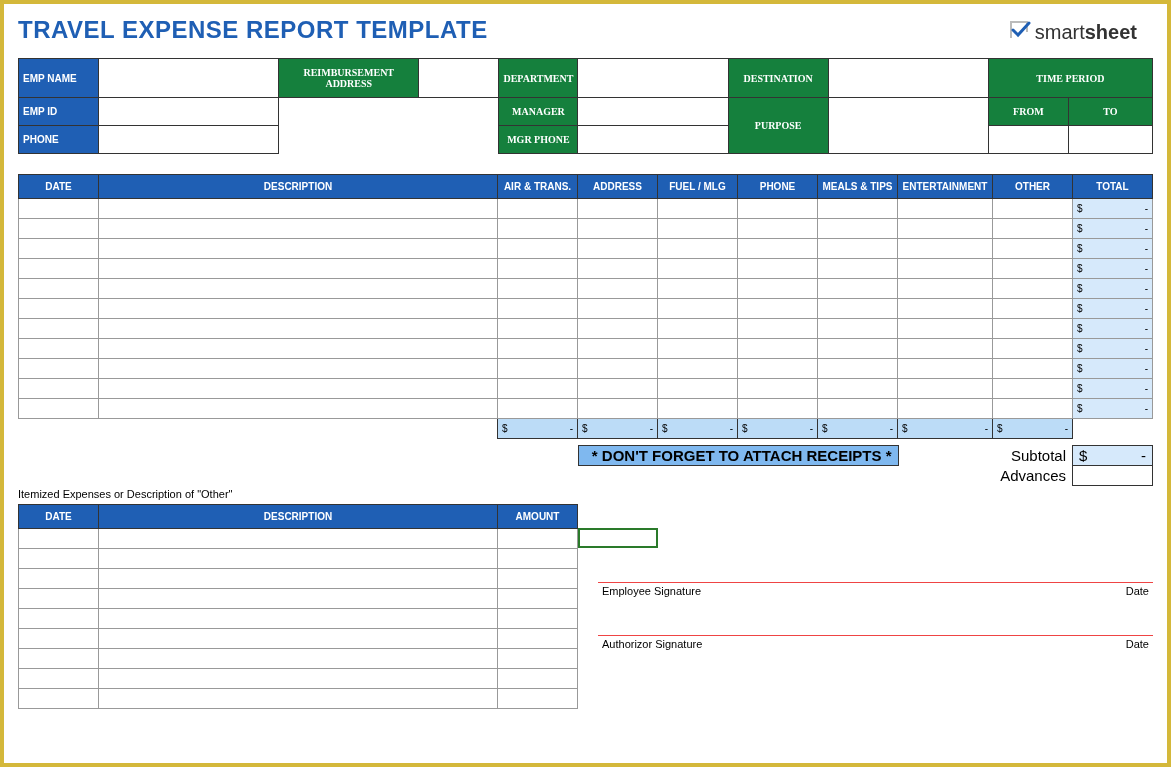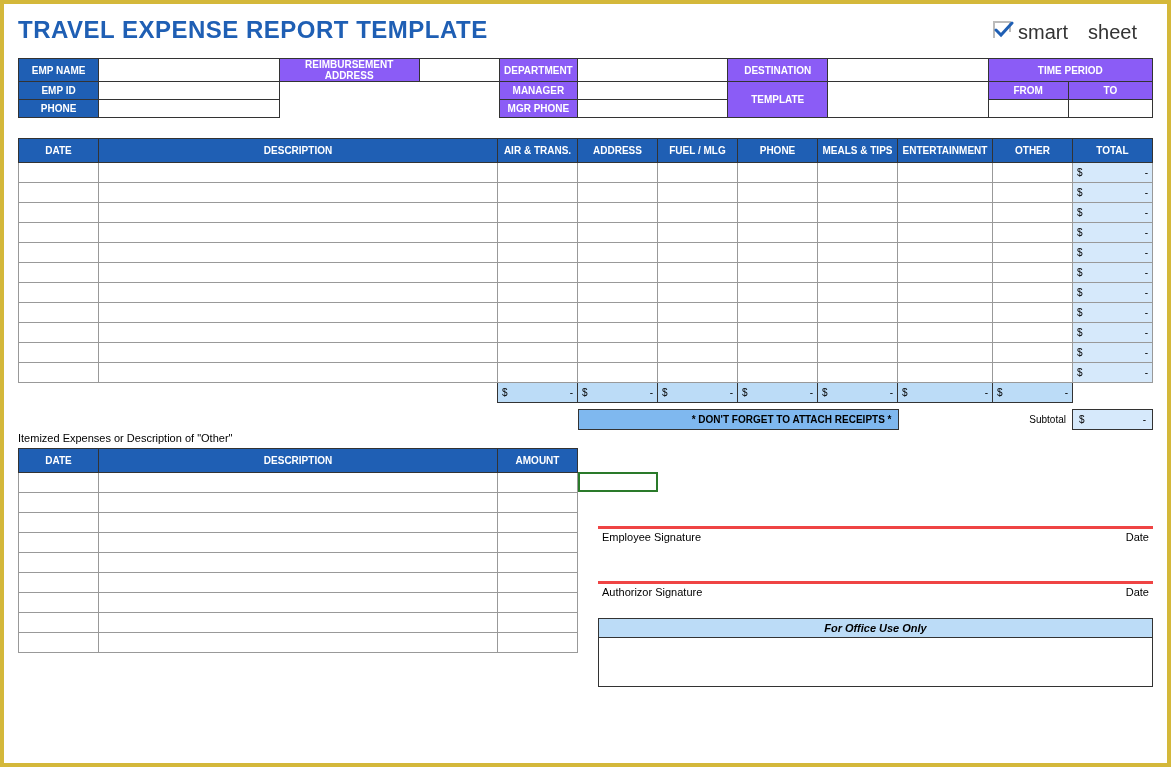--- a/index.html
+++ b/index.html
@@ -26,36 +26,36 @@
     display: flex;
     align-items: center;
     gap: 4px;
   }
   .logo svg { width: 24px; height: 24px; }
   .logo span {
     font-size: 20px;
     color: #333;
     font-weight: 400;
   }
-  .logo span b { font-weight: 400; margin-left: 20px; }
+  .logo span b { font-weight: 700; }
   table { border-collapse: collapse; }
   .hdr-table { width: 100%; }
   .hdr-table td {
     border: 1px solid #333;
     font-size: 10px;
     height: 18px;
-    padding: 0 4px;
+    padding: 8px 4px;
     vertical-align: middle;
+  }
+  .hdr-label {
+    background: #15803d;
+    color: #fff;
+    font-weight: bold;
     text-align: center;
-  }
-  .hdr-label {
-    background: #8b5cf6;
-    color: #fff;
-    font-weight: bold;
-    text-align: center;
+    font-family: Liberation Serif, serif;
   }
   .hdr-label-left {
     background: #1f5fb4;
     color: #fff;
     font-weight: bold;
     text-align: left;
   }
   .hdr-value { background: #fff; }
   .noborder { border: none !important; }
   .main-table {
@@ -80,21 +80,21 @@
   .col-date { width: 80px; }
   .col-num { width: 80px; }
   .col-total { width: 80px; background: #d6e9fb; }
   .subtotal-row td { background: #bcdcf7; border: 1px solid #333; }
   .dollar { display: flex; justify-content: space-between; }
   .summary {
     margin-top: 6px;
     width: 100%;
   }
   .summary td {
-    font-size: 10px;
+    font-size: 15px;
     height: 20px;
     padding: 0 6px;
     text-align: right;
   }
   .summary .val { width: 80px; border: 1px solid #333; }
   .summary .light-blue { background: #d6e9fb; }
   .reminder {
     background: #7fb8ef;
     font-size: 11px;
     font-weight: bold;
@@ -117,21 +117,21 @@
     height: 24px;
     border: 1px solid #333;
   }
   .itemized-table td {
     border: 1px solid #999;
     height: 20px;
     font-size: 10px;
   }
   .sig-area { flex: 1; padding-top: 40px; }
   .sig-line {
-    border-top: 3px solid #ef4444;
+    border-top: 1px solid #ef4444;
     margin-top: 38px;
     display: flex;
     justify-content: space-between;
     font-size: 11px;
     padding: 2px 4px 0 4px;
   }
   .office-use {
     margin-top: 20px;
     border: 1px solid #333;
   }
@@ -178,21 +178,21 @@
     <td class="hdr-label" style="width:100px">DESTINATION</td>
     <td class="hdr-value" style="width:160px"></td>
     <td class="hdr-label" colspan="2" style="width:160px">TIME PERIOD</td>
   </tr>
   <tr>
     <td class="hdr-label-left">EMP ID</td>
     <td class="hdr-value"></td>
     <td class="noborder" rowspan="2" colspan="2"></td>
     <td class="hdr-label">MANAGER</td>
     <td class="hdr-value"></td>
-    <td class="hdr-label" rowspan="2">TEMPLATE</td>
+    <td class="hdr-label" rowspan="2">PURPOSE</td>
     <td class="hdr-value" rowspan="2"></td>
     <td class="hdr-label" style="width:80px">FROM</td>
     <td class="hdr-label" style="width:84px">TO</td>
   </tr>
   <tr>
     <td class="hdr-label-left">PHONE</td>
     <td class="hdr-value"></td>
     <td class="hdr-label">MGR PHONE</td>
     <td class="hdr-value"></td>
     <td class="hdr-value"></td>
@@ -461,20 +461,26 @@
     <td style="width:560px" class="noborder"></td>
     <td class="reminder" rowspan="1" style="width:320px">* DON'T FORGET TO ATTACH RECEIPTS *</td>
     <td>Subtotal</td>
     <td class="val light-blue">
           <div class="dollar">
             <span>$</span>
             <span>-</span>
           </div>
         </td>
   </tr>
+  <tr>
+    <td></td>
+        <td></td>
+    <td>Advances</td>
+    <td class="val"></td>
+  </tr>
 </tbody>
   </table>
 
 <div class="itemized-label">Itemized Expenses or Description of "Other"</div>
 
 <div class="bottom-wrap">
   <div style="position:relative">
     <table class="itemized-table">
       <thead>
         <tr>
@@ -536,18 +542,14 @@
 
   <div class="sig-area">
     <div class="sig-line">
       <span>Employee Signature</span>
       <span>Date</span>
     </div>
     <div class="sig-line">
       <span>Authorizor Signature</span>
       <span>Date</span>
     </div>
-    <div class="office-use">
-      <div class="hdr">For Office Use Only</div>
-      <div class="body"></div>
-    </div>
   </div>
 </div>
 
 </body></html>

